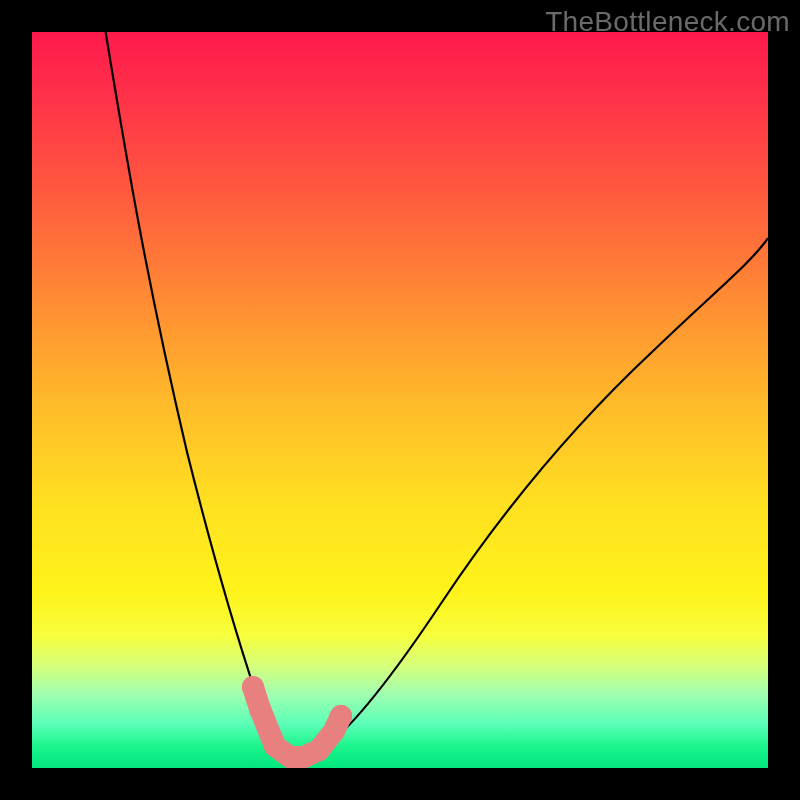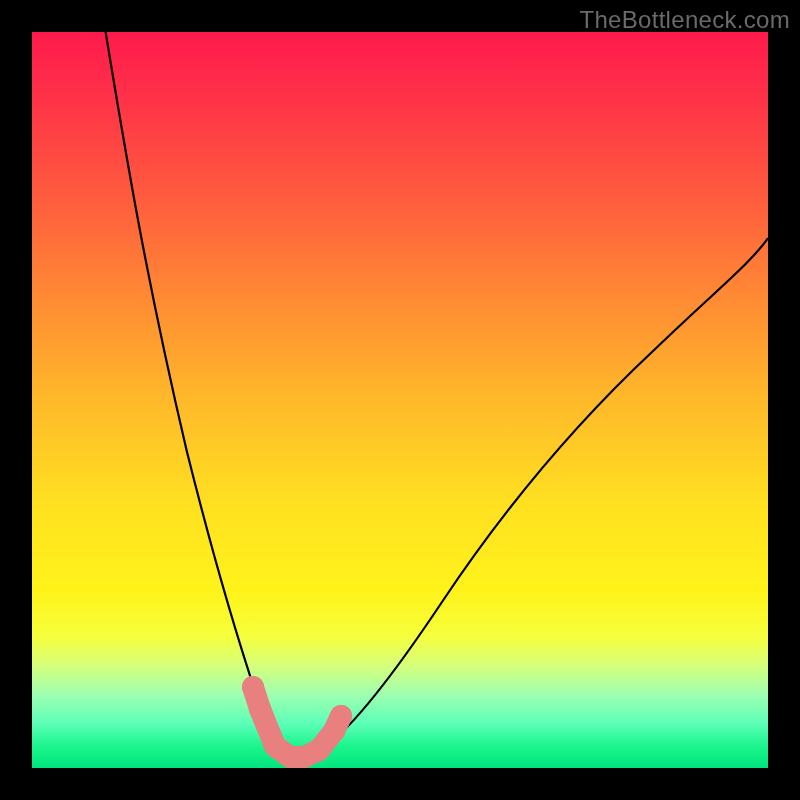--- a/index.html
+++ b/index.html
@@ -37,21 +37,21 @@
       #d7ff7a 86%,
       #9fffb0 90%,
       #5cffb8 94%,
       #1cf58d 97%,
       #00e57e 100%);
   }
   .attribution {
     position: absolute;
     top: 6px;
     right: 10px;
-    font-size: 24px;
+    font-size: 28px;
     color: #6a6a6a;
     font-weight: 500;
     letter-spacing: 0.3px;
   }
   svg.curves {
     position: absolute;
     top: 0;
     left: 0;
     width: 736px;
     height: 736px;

